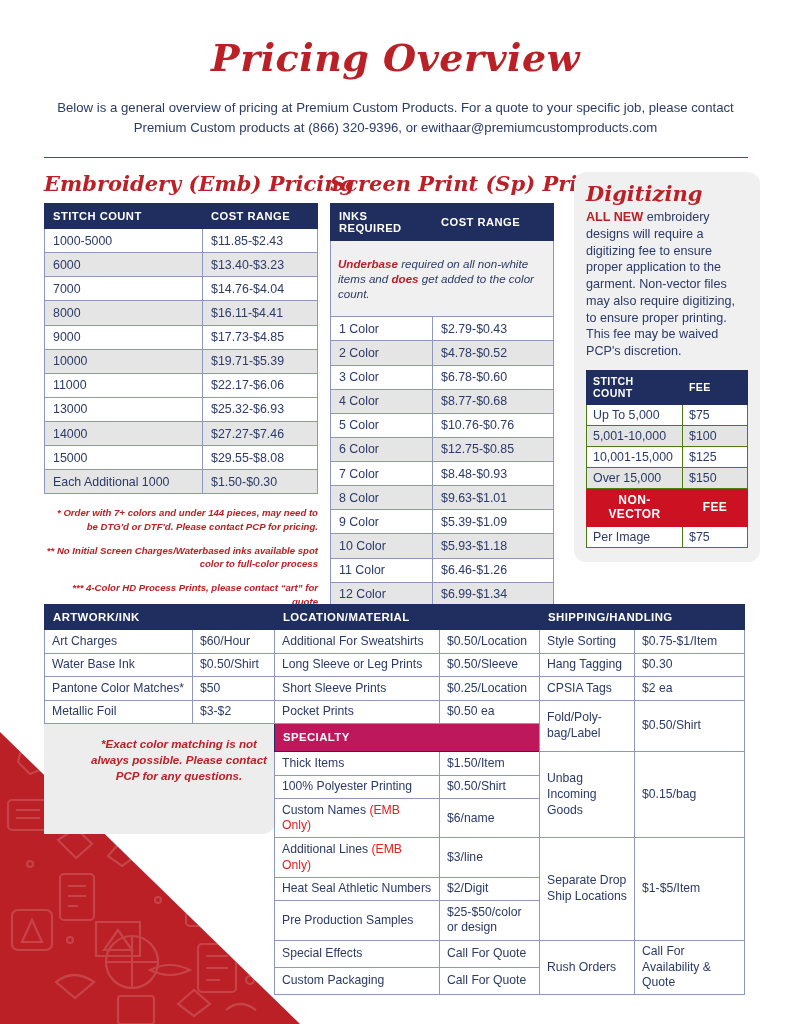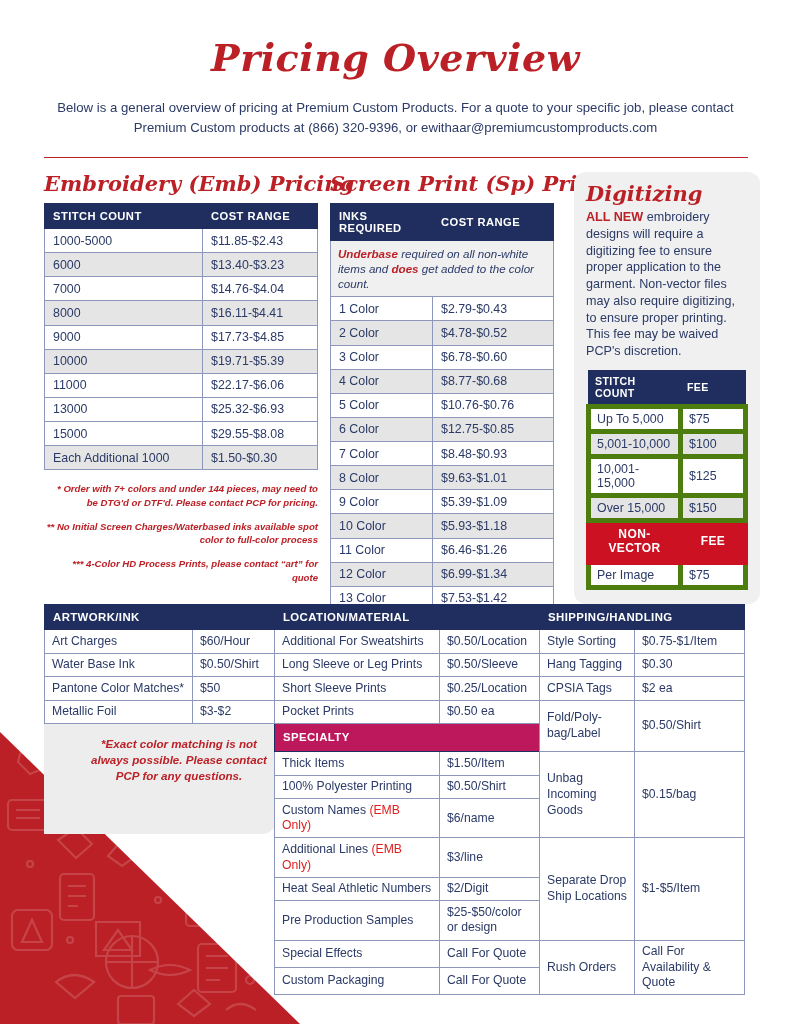--- a/index.html
+++ b/index.html
@@ -126,21 +126,21 @@
   }
 
   .emb-col2 { width: 98px; }
   .sp-col2  { width: 104px; }
 
   .note-row {
     background: #f0f0f0 !important;
     font-style: italic;
     font-size: 11.6px;
     line-height: 1.32;
-    padding: 5px 7px !important;
+    padding: 15px 7px !important;
   }
   .note-row b { color: #bb2026; font-style: italic; }
 
   .footnotes {
     margin-top: 12px;
     color: #bb2026;
     font-style: italic;
     font-weight: bold;
     font-size: 9.6px;
     line-height: 1.38;
@@ -171,21 +171,21 @@
     background: #1f2e5e; color: #fff; text-align: left;
     font-size: 10.6px; font-weight: bold; letter-spacing: .4px;
     padding: 4.5px 6px; border: 1px solid #1f2e5e;
   }
   table.digtable th.red, table.digtable td.redhead {
     background: #cc1122; border-color: #cc1122; color: #fff;
     font-weight: bold; font-size: 12px; letter-spacing: .4px;
     padding: 4.5px 6px; text-align: center;
   }
   table.digtable td {
-    border: 5px solid #4d7c0f; padding: 3px 6px;
+    border: 1px solid #4d7c0f; padding: 3px 6px;
     background: #fff; color: #2b3a67;
   }
   table.digtable td.alt { background: #e4e4e4; }
   .dig-col2 { width: 52px; }
 
   
   #bottom-wrap {
     position: absolute;
     left: 44px; top: 604px;
     width: 700px;
@@ -330,20 +330,24 @@
           </tr>
           <tr>
             <td>11000</td>
             <td>$22.17-$6.06</td>
           </tr>
           <tr>
             <td>13000</td>
             <td>$25.32-$6.93</td>
           </tr>
           <tr>
+            <td class="alt">14000</td>
+            <td class="alt">$27.27-$7.46</td>
+          </tr>
+          <tr>
             <td>15000</td>
             <td>$29.55-$8.08</td>
           </tr>
           <tr>
             <td class="alt">Each Additional 1000</td>
             <td class="alt">$1.50-$0.30</td>
           </tr>
         </tbody>
     </table>
     <div class="footnotes" id="emb-notes">

